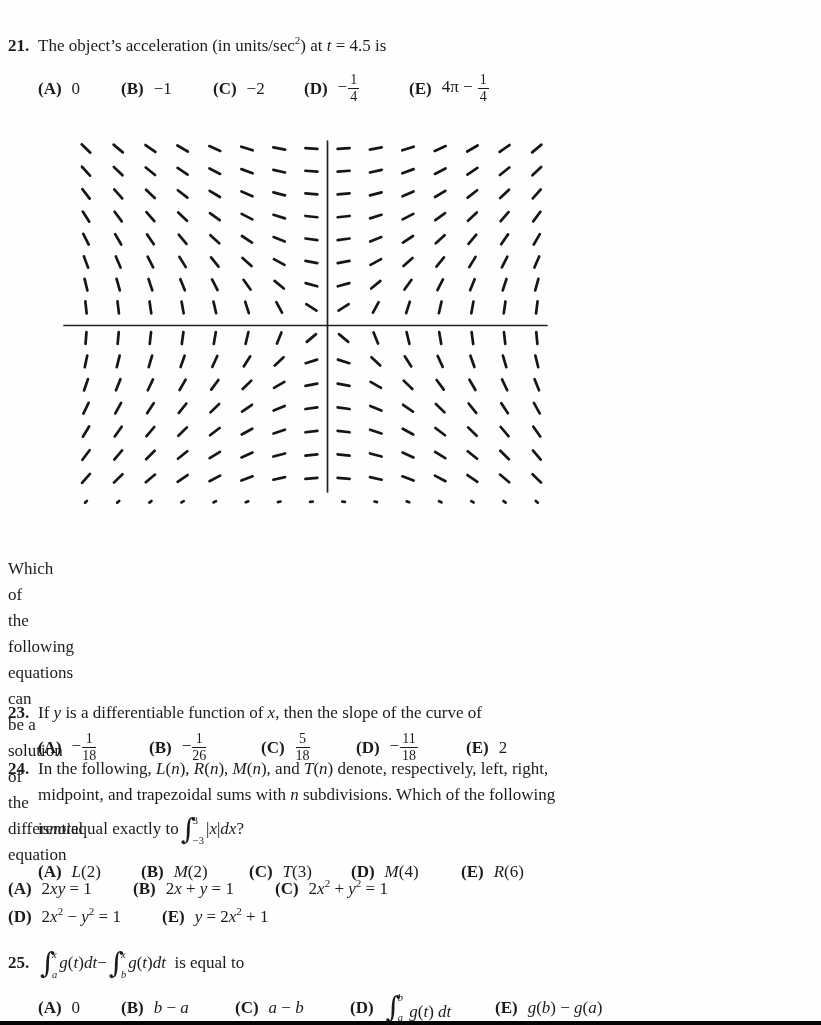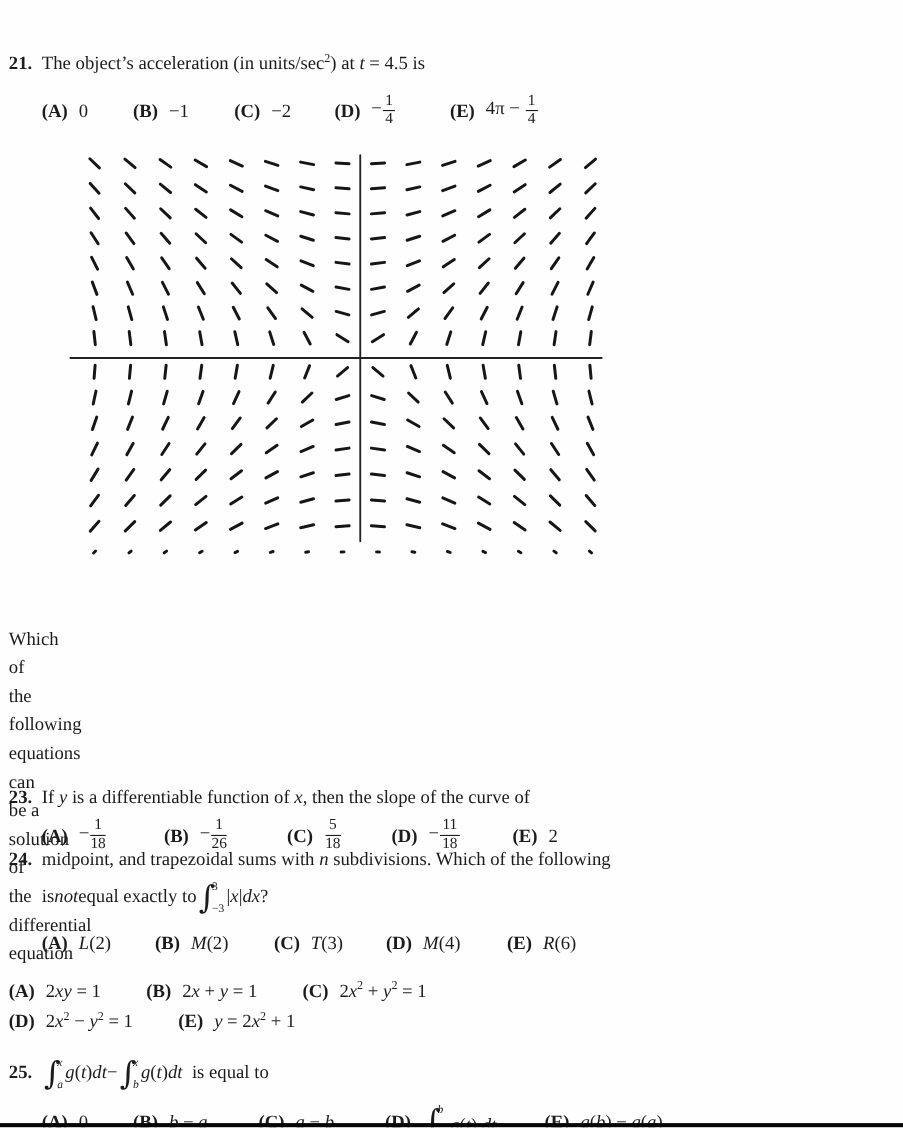--- a/index.html
+++ b/index.html
@@ -3,21 +3,21 @@
 <meta charset="utf-8">
 <style>
   html,body{margin:0;padding:0;background:#d9d9d9;}
   .page{position:relative;width:821px;height:1025px;background:#fefefe;
         font-family:"Liberation Serif",serif;color:#1b1b1b;overflow:hidden;}
   .hdr{position:absolute;top:4px;right:3px;display:flex;align-items:baseline;gap:15px;
        font-family:"Liberation Sans",sans-serif;font-style:italic;font-size:17px;color:#272727;}
   .hdr .pg{font-weight:bold;font-size:17.5px;}
   .fig{position:absolute;left:0;top:0;}
   .q{position:absolute;left:0;display:grid;grid-template-columns:30px auto;padding-left:8px;
-     font-size:17px;line-height:26px;margin-top:12px;}
+     font-size:17px;line-height:26px;}
   .qnum{font-weight:bold;}
   .qline i, .opt i{font-style:italic;}
   sup{font-size:11px;line-height:0;vertical-align:super;}
   .optrow{display:flex;align-items:center;}
   .opt{display:inline-flex;align-items:center;white-space:nowrap;}
   .olab{font-weight:bold;margin-right:10px;}
   
   .fr{display:inline-block;text-align:center;vertical-align:-0.62em;font-size:14px;line-height:1.15;margin:0 1px;}
   .fn{display:block;border-bottom:1.4px solid #1b1b1b;padding:0 2px;}
   .fd{display:block;}
@@ -371,20 +371,21 @@
             <b class="olab">(E)</b>
             <span class="oval">2</span>
           </span>
         </div>
     </div>
   </div>
 
   <div class="q q24">
     <div class="qnum">24.</div>
     <div class="qbody">
+      <div class="qline">In the following, <i>L</i>(<i>n</i>), <i>R</i>(<i>n</i>), <i>M</i>(<i>n</i>), and <i>T</i>(<i>n</i>) denote, respectively, left, right,</div>
       <div class="qline">midpoint, and trapezoidal sums with <i>n</i> subdivisions. Which of the following</div>
       <div class="qline mathline">is <i>not</i> equal exactly to <span class="intg">
             <span class="isym">∫</span>
             <span class="ilim">
               <span class="iu">3</span>
               <span class="il">−3</span>
             </span>
           </span> |<i>x</i>| <i>dx</i> ?</div>
       <div class="optrow">
           <span class="opt" style="min-width: 103px;">

